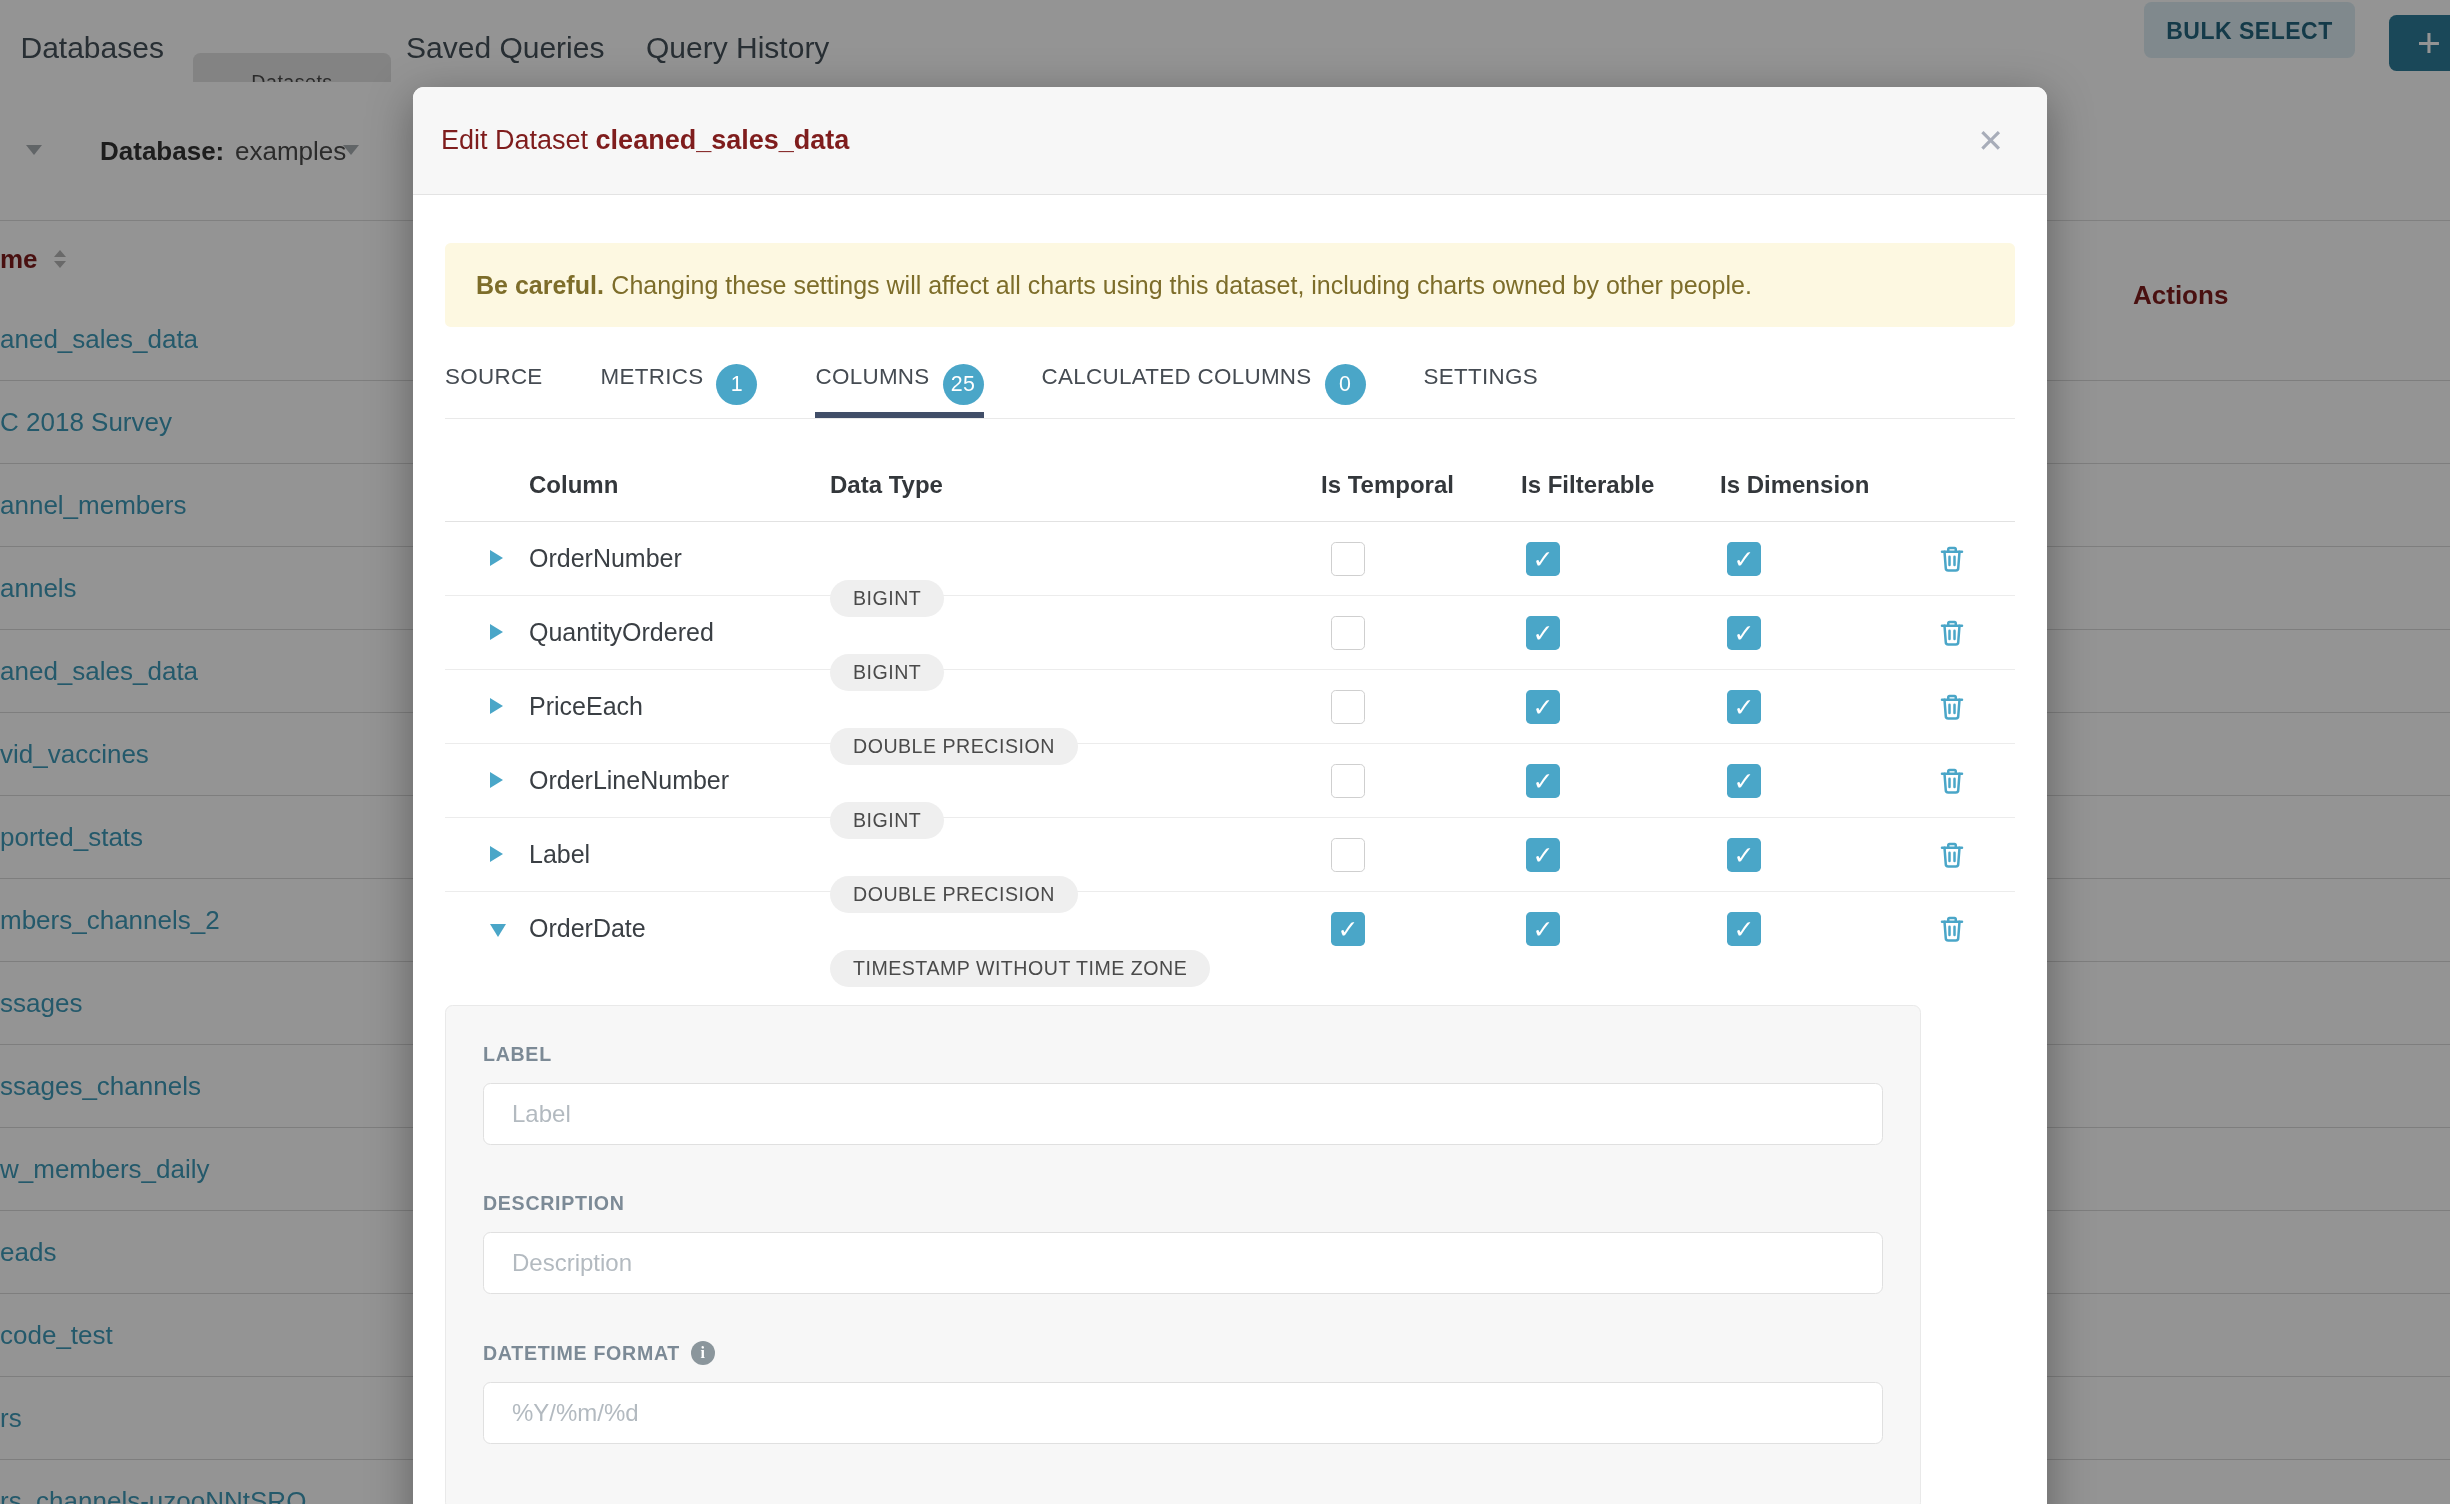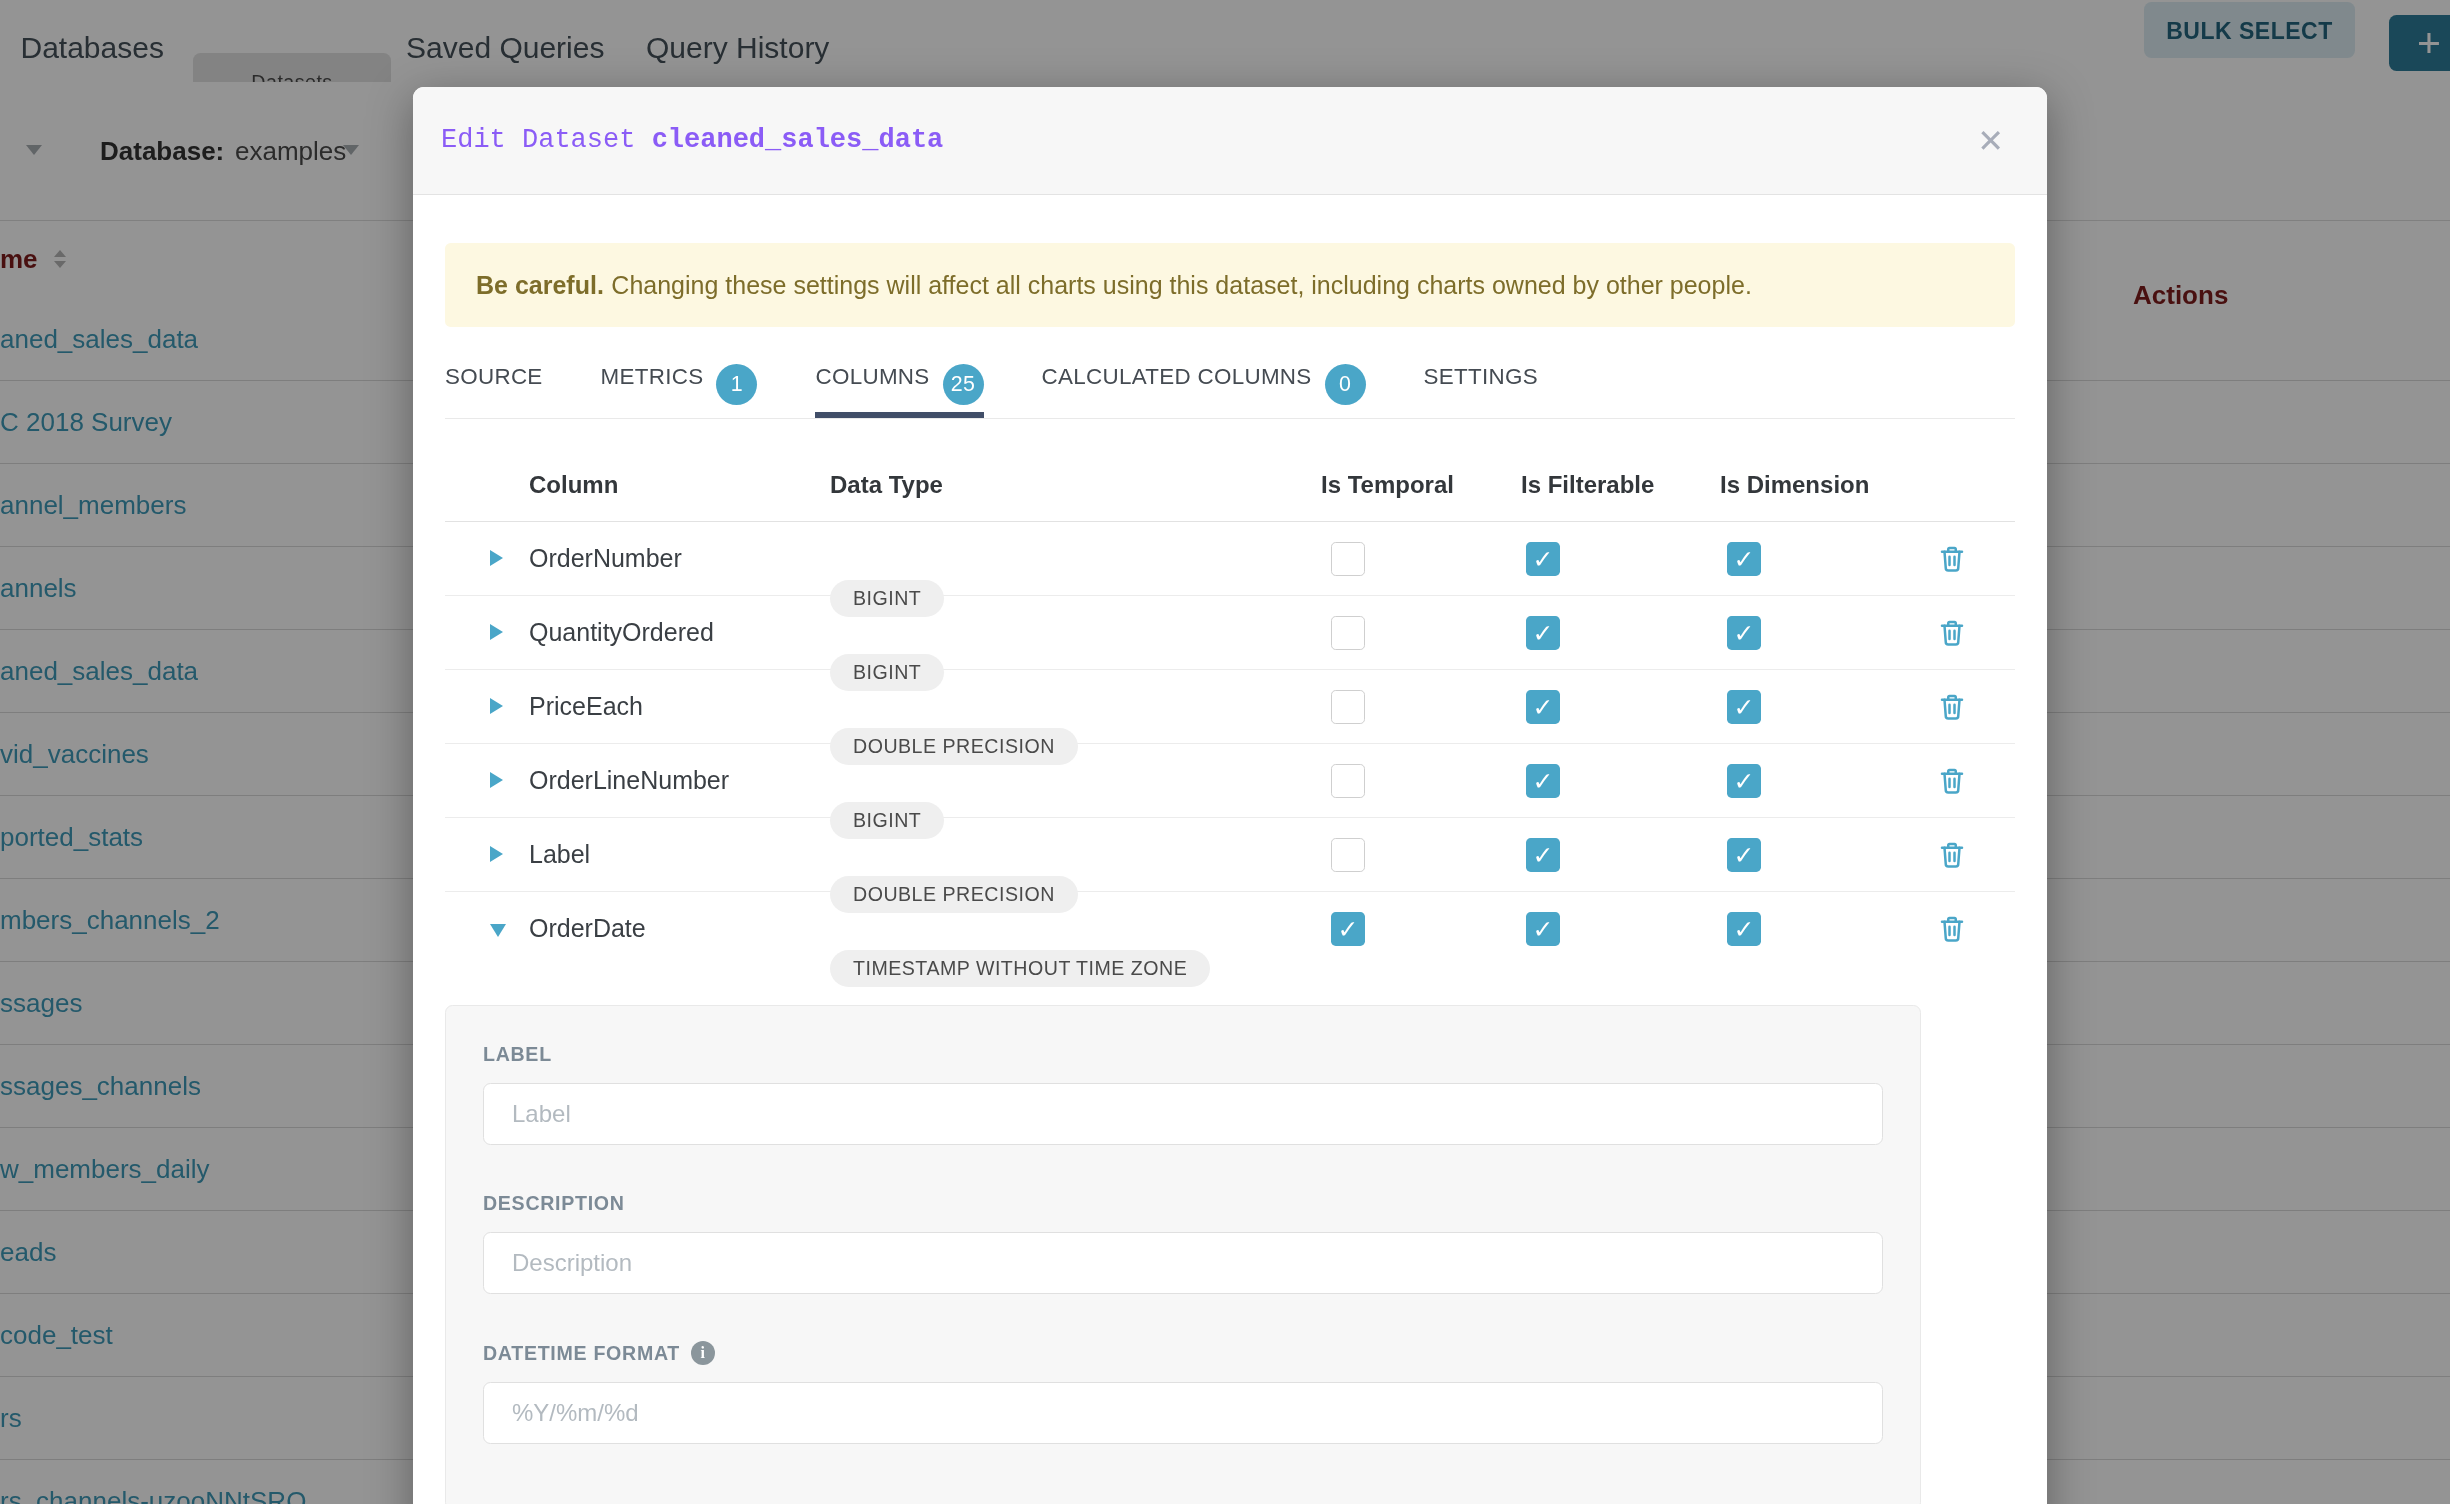--- a/index.html
+++ b/index.html
@@ -28,21 +28,21 @@
   .bg-row{position:relative;width:100%;height:82px;border-bottom:0.9px solid #d9d9d9;}
   .bg-row a{display:inline-block;margin-left:0;line-height:82px;font-size:26px;color:#3e9ab8;text-decoration:none;cursor:pointer;}
 
   
   .mask{position:absolute;inset:0;background:rgba(0,0,0,0.42);}
 
   
   .modal{position:absolute;left:413px;top:87px;width:1634px;height:1454px;background:#fff;border-radius:11.2px;
          box-shadow:0 11.2px 45px rgba(0,0,0,.35);}
   .modal-header{position:relative;height:107px;background:#f7f7f7;border-bottom:0.9px solid #e3e3e3;border-radius:11.2px 11.2px 0 0;}
-  .modal-title{position:absolute;left:28px;top:0;height:107px;line-height:107px;font-size:27px;color:#8b5cf6;font-family:Liberation Mono, monospace;}
+  .modal-title{position:absolute;left:28px;top:0;height:107px;line-height:107px;font-size:27px;color:#7f1d1d;}
   .modal-title b{font-weight:bold;}
   .modal-close{position:absolute;right:37px;top:0;height:107px;line-height:107px;font-size:32px;color:#a8adb9;background:none;border:none;cursor:pointer;}
   .modal-body{padding:0 32px;}
 
   .warn{margin-top:48px;height:84px;line-height:84px;background:#fdf8e1;border-radius:5.6px;padding-left:31px;
         font-size:25px;color:#7d6d2a;white-space:nowrap;overflow:hidden;}
   .warn b{font-weight:bold;margin-right:7.5px;}
 
   .tabs{position:relative;margin-top:37px;height:54px;border-bottom:1.9px solid #e9e9e9;display:flex;gap:58px;}
   .tab{position:relative;display:flex;align-items:flex-start;height:52px;font-size:22.4px;letter-spacing:0.3px;color:#454b52;cursor:pointer;}

